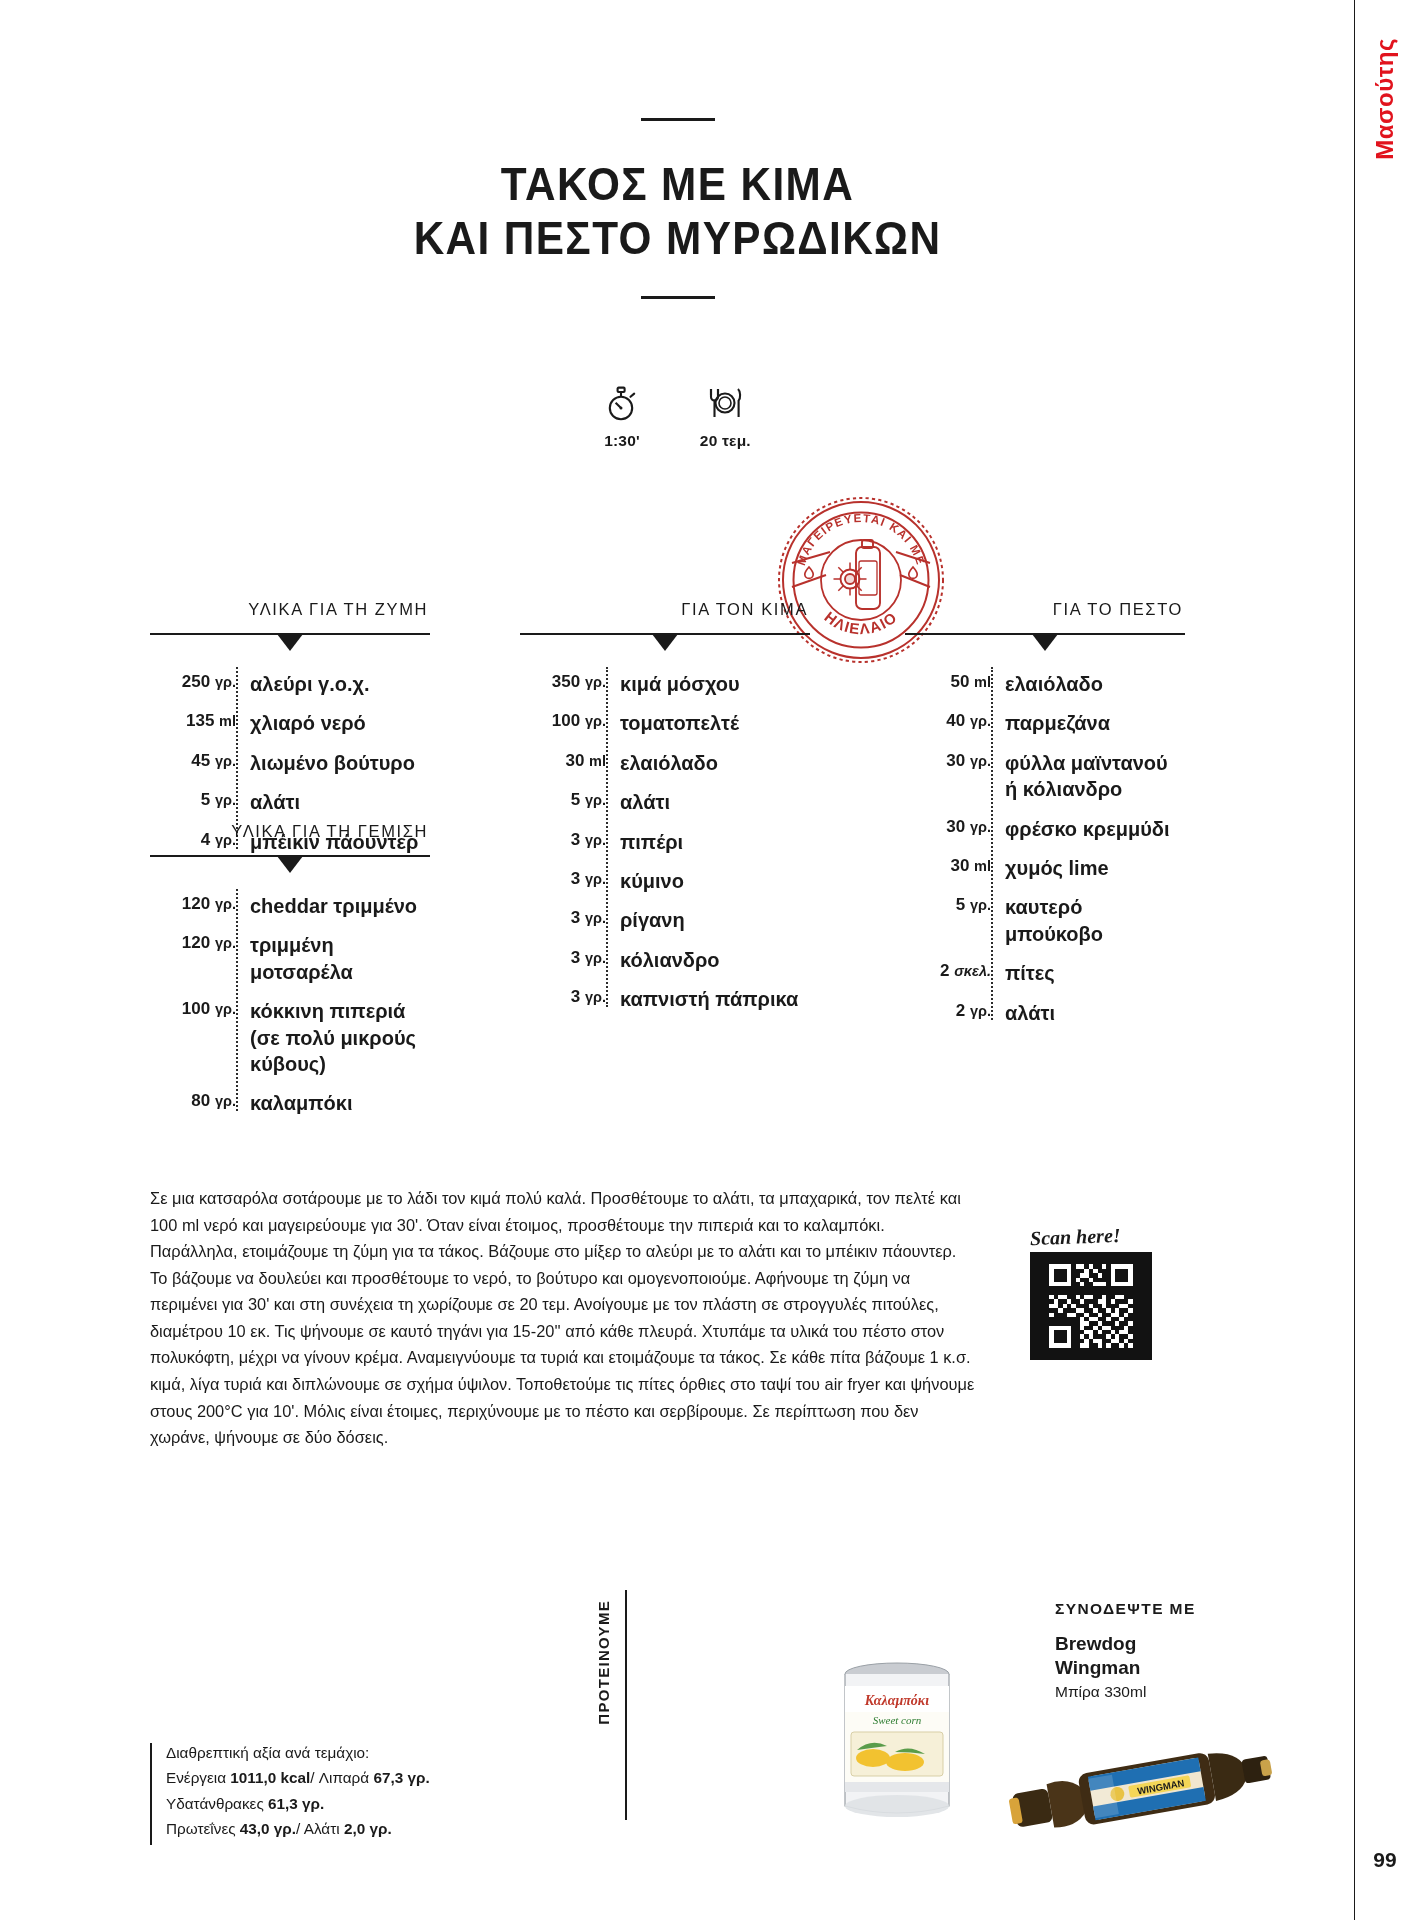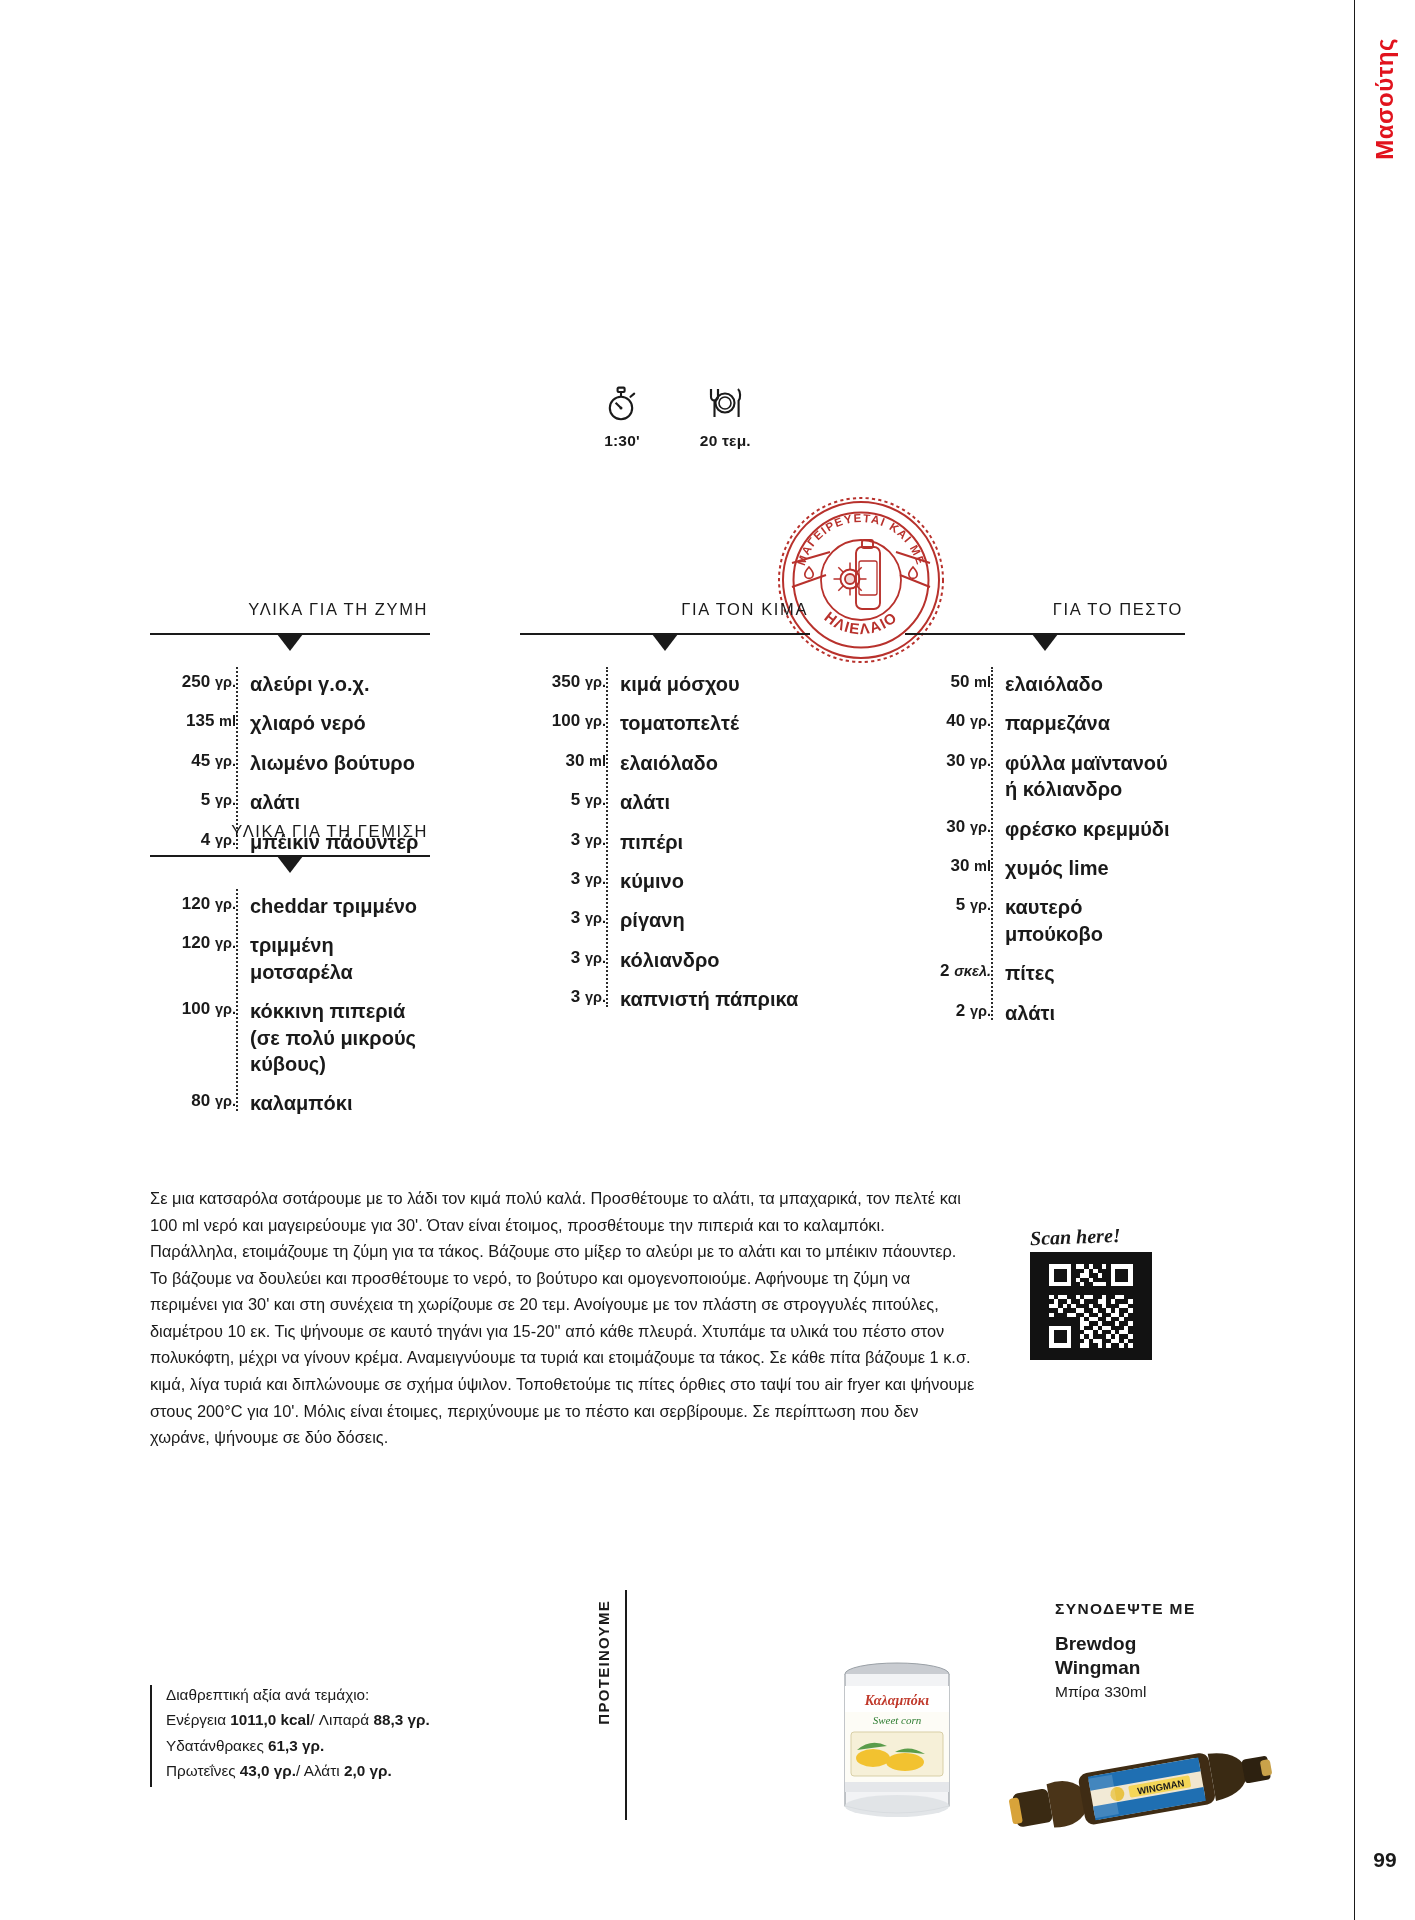--- a/index.html
+++ b/index.html
@@ -97,21 +97,21 @@
 
   
   .qr-block{position:absolute;left:1030px;top:1225px;width:124px;}
   .qr-label{font-size:20px;font-style:italic;font-weight:700;margin-bottom:4px;
             font-family:"Liberation Serif",serif;transform:rotate(-2deg);}
   .qr{width:122px;height:108px;background:#121212;padding:8px;box-sizing:border-box;}
   .qr svg{display:block;}
 
   
   .nutri{
-    position:absolute;left:150px;top:1685px;width:380px;
+    position:absolute;left:150px;top:1743px;width:380px;
     border-left:2px solid #1a1a1a;padding-left:14px;
   }
   .nutri p{margin:0 0 5px;font-size:15.3px;line-height:1.34;}
   .nutri .b{font-weight:700;}
 
   .suggest{position:absolute;left:595px;top:1590px;width:420px;height:250px;}
   .suggest-label{
     position:absolute;left:0;top:10px;
     writing-mode:vertical-rl;transform:rotate(180deg);
     font-size:15px;font-weight:700;letter-spacing:1.3px;
@@ -128,20 +128,28 @@
 </head>
 <body>
 
 <div class="page">
 
   <div class="rail">
     <div class="rail-brand">Μασούτης</div>
     <div class="page-num">99</div>
   </div>
 
+  <div class="title-wrap">
+    <div class="rule"></div>
+    <div class="title">
+      <div>ΤΑΚΟΣ ΜΕ ΚΙΜΑ</div>
+      <div>ΚΑΙ ΠΕΣΤΟ ΜΥΡΩΔΙΚΩΝ</div>
+    </div>
+    <div class="rule"></div>
+  </div>
 
   <div class="meta">
     <div class="meta-item">
       <span>
         <svg width="34" height="36" viewBox="0 0 34 36" fill="none" stroke="#1a1a1a" stroke-width="2.1">
           <circle cx="16" cy="22" r="11.2"></circle>
           <rect x="12.6" y="1.6" width="7" height="4.4" rx="1"></rect>
           <line x1="16" y1="6" x2="16" y2="10.8"></line>
           <line x1="16" y1="22" x2="10.6" y2="16.8"></line>
           <circle cx="16" cy="22" r="1.5" fill="#1a1a1a" stroke="none"></circle>
@@ -436,21 +444,21 @@
           <rect x="13" y="1" width="1" height="1"></rect>
             <rect x="13" y="5" width="1" height="1"></rect>
         </g>
       </svg>
     </div>
   </div>
 
   <div class="nutri">
     <p>Διαθρεπτική αξία ανά τεμάχιο:</p>
     <p>
-      <span>Ενέργεια </span><span class="b">1011,0 kcal</span><span>/ Λιπαρά </span><span class="b">88,3 γρ.</span>
+      <span>Ενέργεια </span><span class="b">1011,0 kcal</span><span>/ Λιπαρά </span><span class="b">67,3 γρ.</span>
     </p>
     <p>
       <span>Υδατάνθρακες </span><span class="b">61,3 γρ.</span>
     </p>
     <p>
       <span>Πρωτεΐνες </span><span class="b">43,0 γρ.</span><span>/ Αλάτι </span><span class="b">2,0 γρ.</span>
     </p>
   </div>
 
   <div class="suggest">

